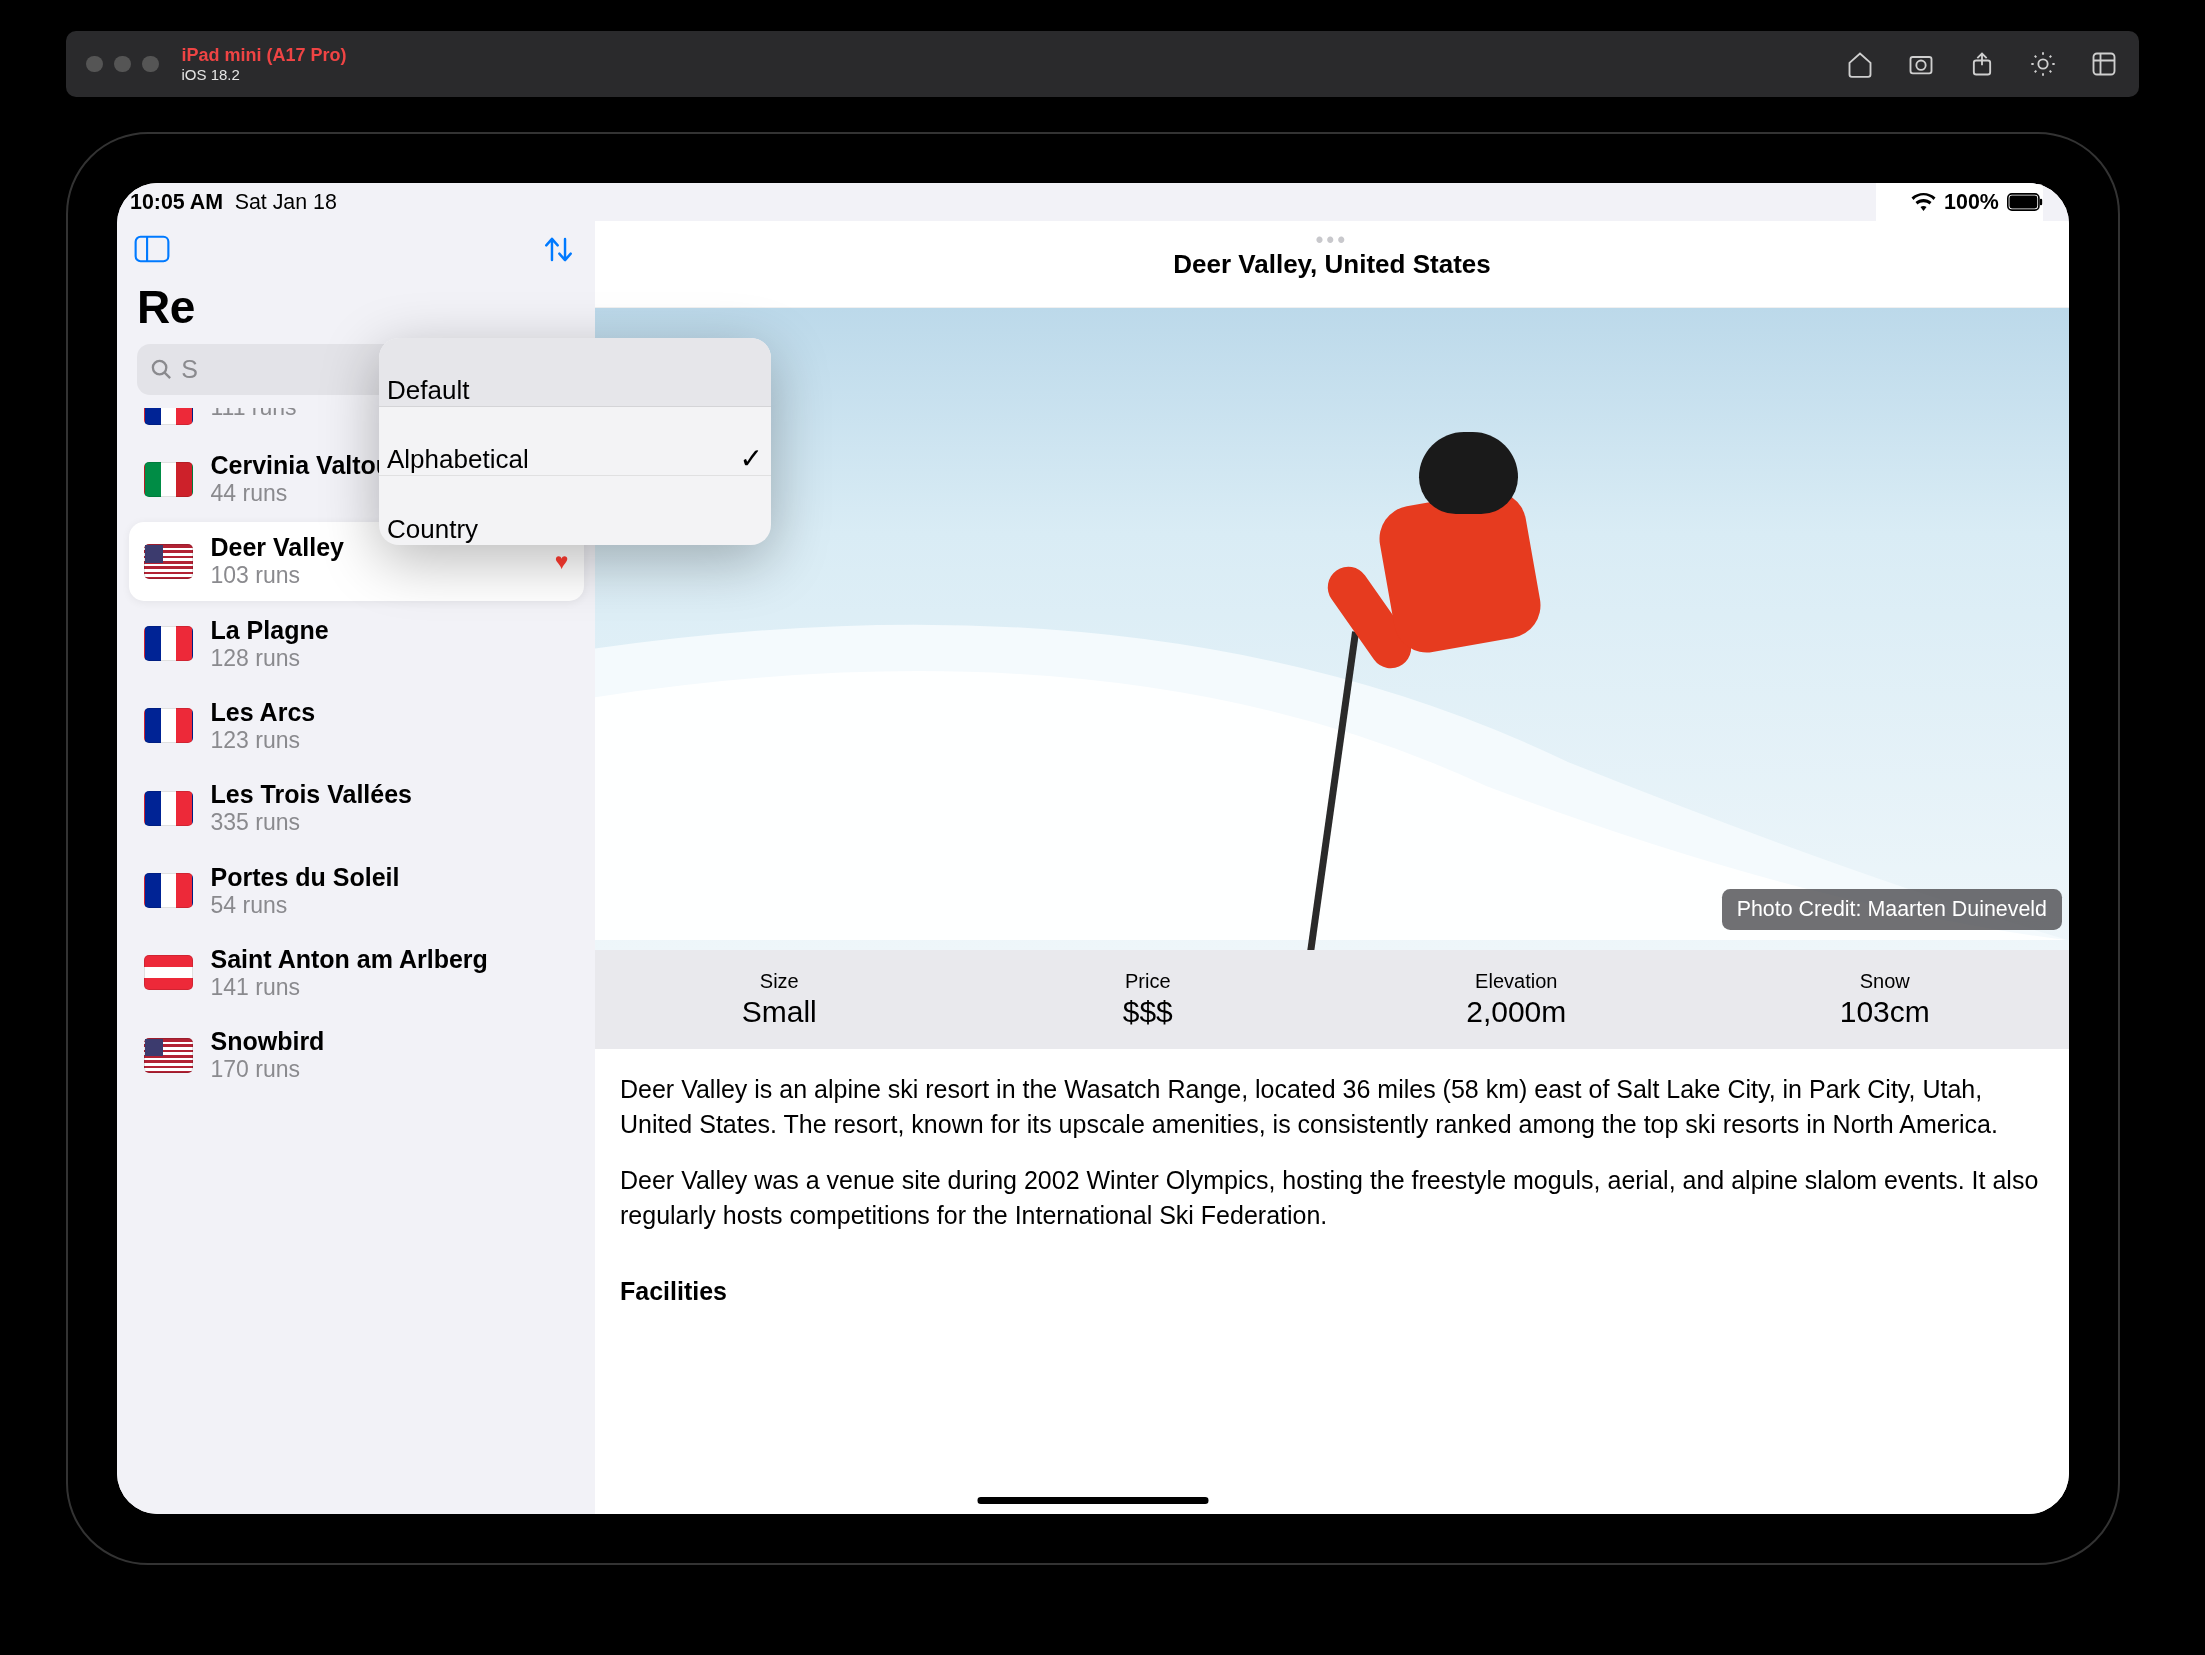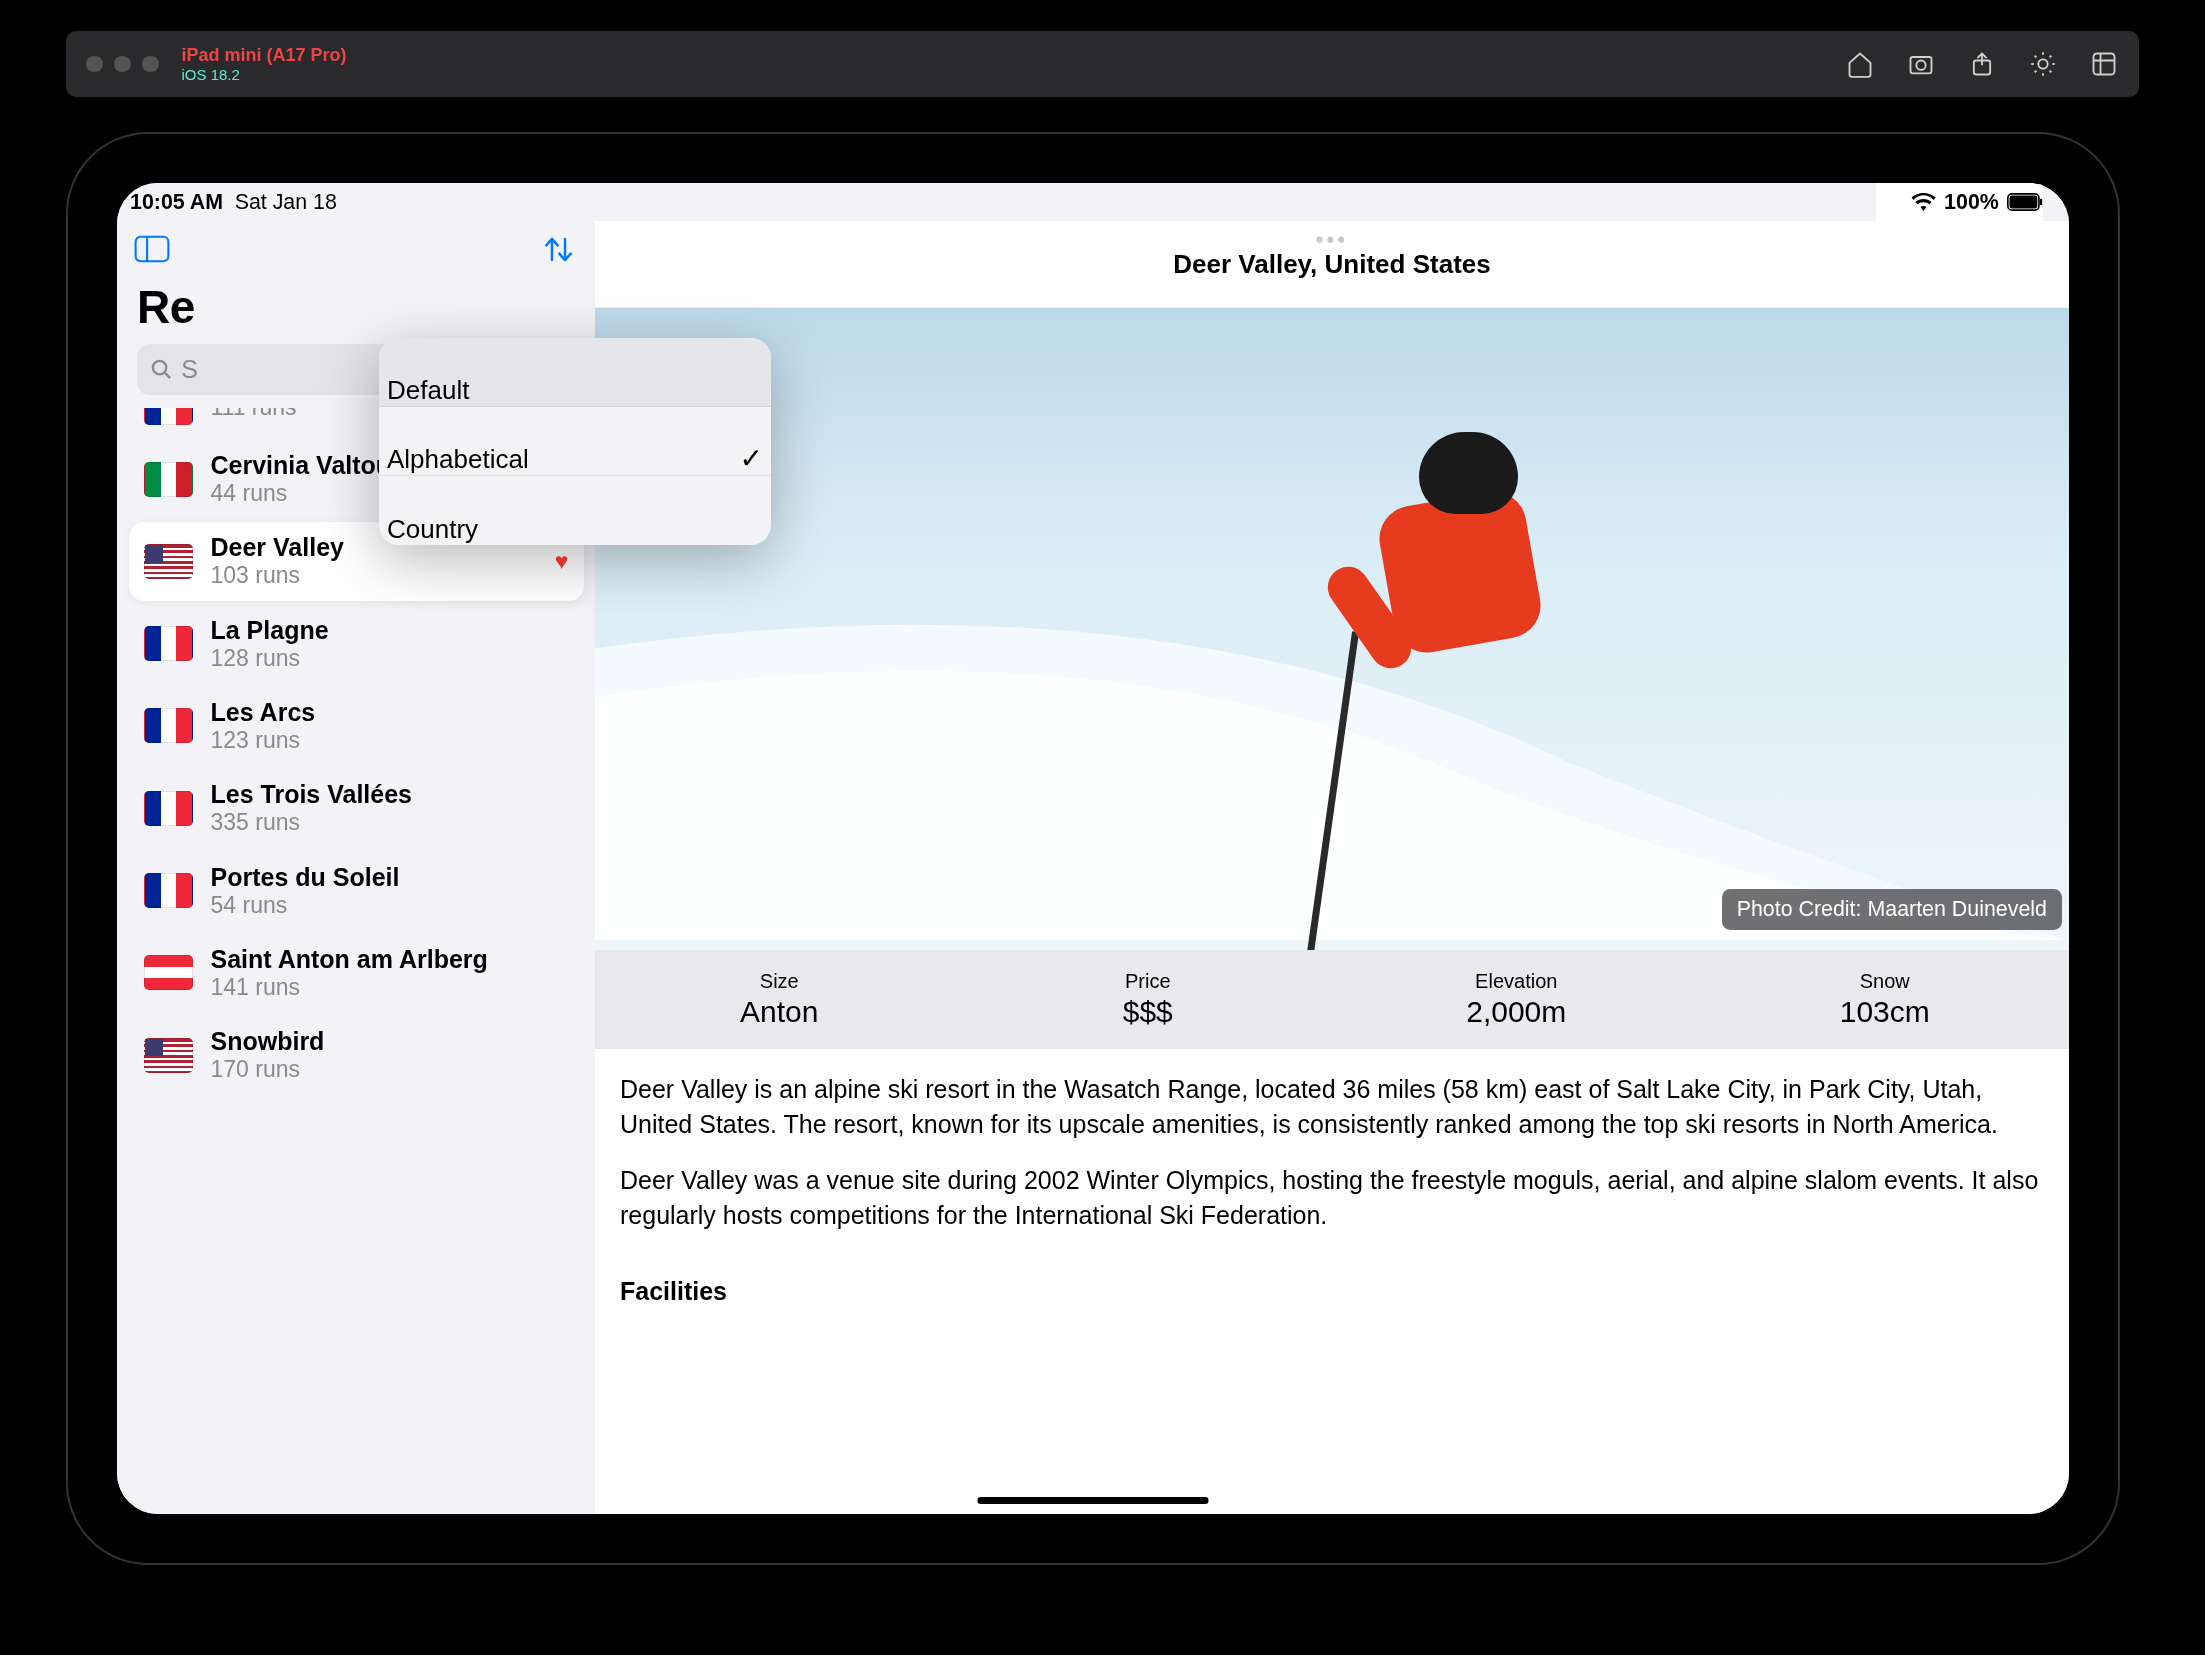--- a/index.html
+++ b/index.html
@@ -4,21 +4,21 @@
 <style>
 * { margin: 0; padding: 0; box-sizing: border-box; font-family: -apple-system, BlinkMacSystemFont, "Segoe UI", Helvetica, Arial, sans-serif; }
 body { background: #000; width: 2205px; height: 1655px; display: flex; align-items: center; justify-content: center; }
 
 
 .simulator-bar { position: absolute; top: 31px; left: 66px; right: 66px; height: 66px; background: #2a2a2c; border-radius: 10px; display: flex; align-items: center; padding: 0 20px; }
 .traffic-lights { display: flex; gap: 11.5px; }
 .traffic-light { width: 16.5px; height: 16.5px; border-radius: 50%; background: #555; }
 .sim-title { margin-left: 23px; display: flex; flex-direction: column; }
 .sim-device { color: #ef4444; font-size: 18px; font-weight: 600; }
-.sim-os { color: #5eead4; font-size: 15px; }
+.sim-os { color: #e5e5e5; font-size: 15px; }
 .sim-icons { margin-left: auto; display: flex; gap: 31px; }
 .sim-icon { color: #cfcfcf; width: 30px; height: 30px; display: flex; align-items: center; justify-content: center; }
 
 
 .ipad-frame { position: absolute; top: 132px; left: 66px; width: 2054px; height: 1433px; background: #000; border-radius: 82px; border: 2.5px solid #333; padding: 49px; }
 .ipad-screen { width: 100%; height: 100%; background: #fff; border-radius: 41px; overflow: hidden; display: flex; flex-direction: column; position: relative; }
 
 
 .status-bar { height: 38px; display: flex; align-items: center; padding: 0 26px 0 13px; font-size: 21.4px; font-weight: 600; background: #f2f2f7; position: relative; z-index: 1; }
 .status-left { display: flex; gap: 11.5px; }
@@ -273,21 +273,21 @@
 
             <div class="skier-arm"></div>
             <div class="skier-body"></div>
             <div class="skier-helmet"></div>
           </div>
           <div class="photo-credit">Photo Credit: Maarten Duineveld</div>
         </div>
         <div class="stats-bar">
           <div class="stat">
             <div class="stat-label">Size</div>
-            <div class="stat-value">Anton</div>
+            <div class="stat-value">Small</div>
           </div>
           <div class="stat">
             <div class="stat-label">Price</div>
             <div class="stat-value">$$$</div>
           </div>
           <div class="stat">
             <div class="stat-label">Elevation</div>
             <div class="stat-value">2,000m</div>
           </div>
           <div class="stat">

